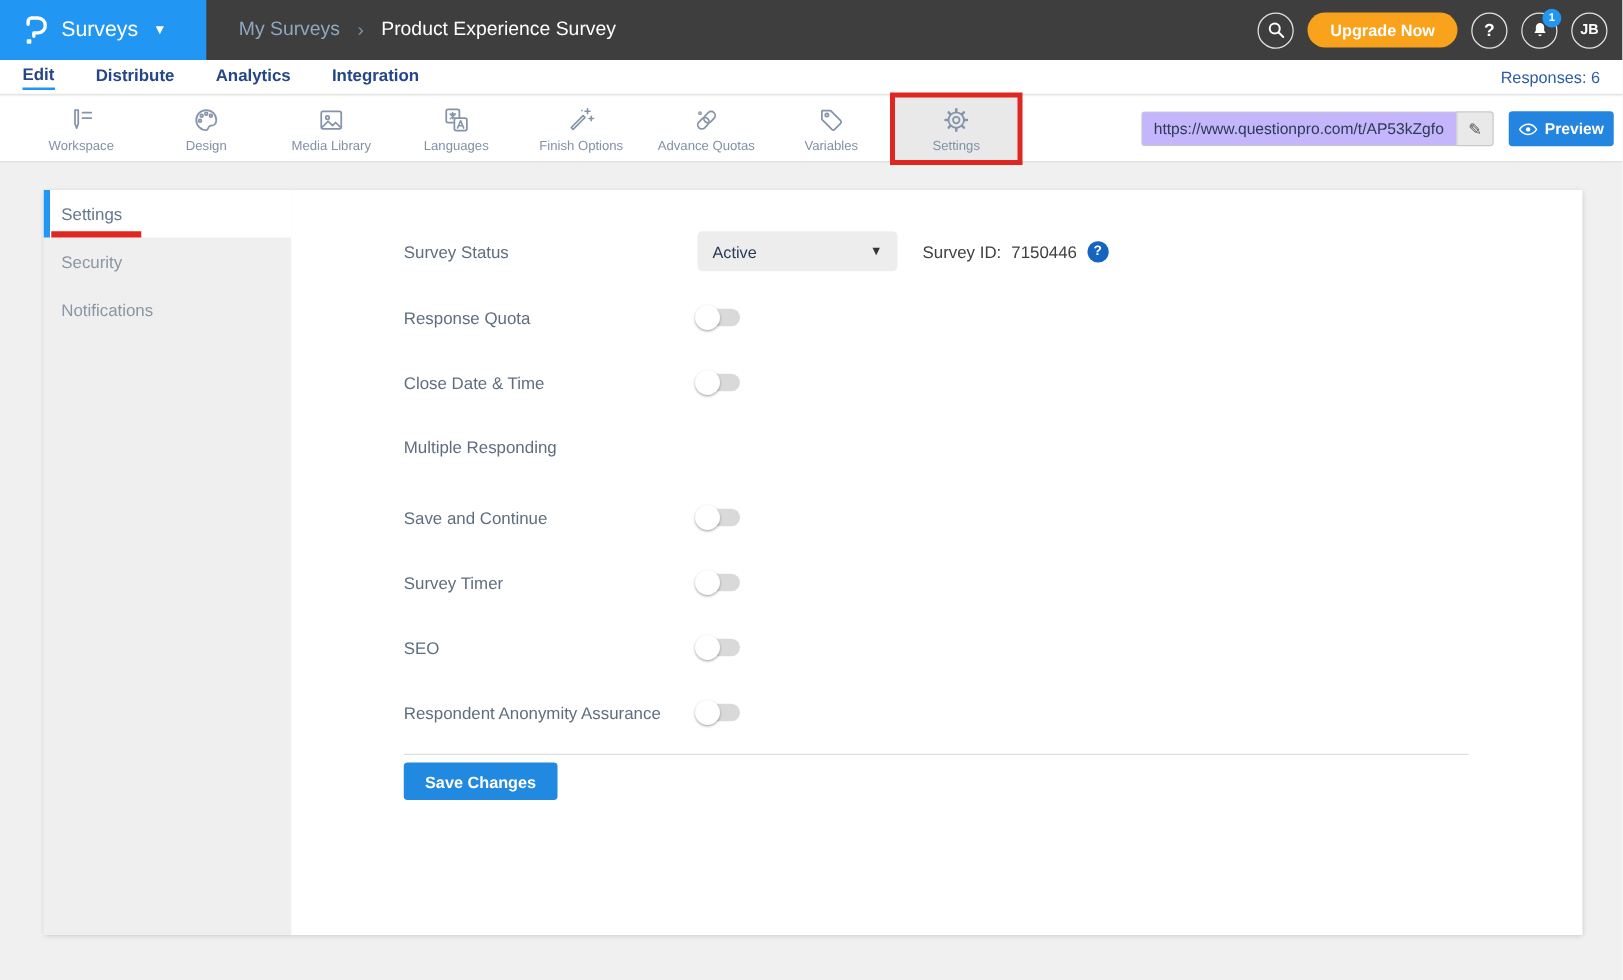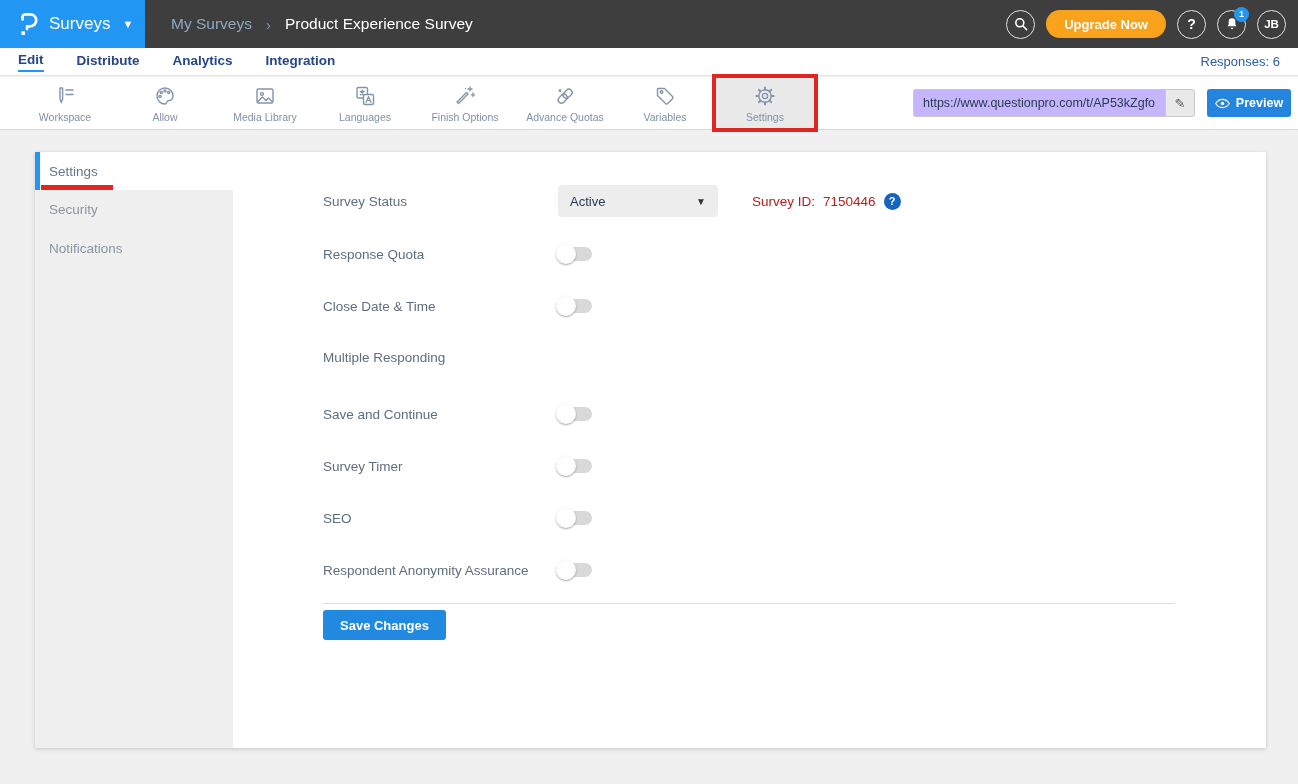--- a/index.html
+++ b/index.html
@@ -10,21 +10,21 @@
     position:relative;
     overflow:hidden;
     color:#5f6e7e;
   }
   
   .topbar {
     position:absolute; top:0; left:0; width:1298px; height:48px;
     background:#3e3e3e; display:flex; align-items:center;
   }
   .logo-block {
-    width:145px; height:48px; background:#2196f3; display:flex;
+    width:165px; height:48px; background:#2196f3; display:flex;
     align-items:center; padding-left:17px; gap:10px; cursor:pointer; flex:0 0 auto;
   }
   .logo-block .product-name { color:#fff; font-size:17px; }
   .logo-block .caret { color:#fff; font-size:11px; margin-left:2px; }
   .breadcrumb { display:flex; align-items:center; margin-left:26px; font-size:15.5px; }
   .breadcrumb .parent { color:#8fa8bf; cursor:pointer; }
   .breadcrumb .sep { color:#7d95ab; margin:0 14px; font-size:15px; }
   .breadcrumb .current { color:#ffffff; }
   .topbar-right { margin-left:auto; display:flex; align-items:center; gap:11px; padding-right:12px; }
   .circle-btn {
@@ -107,21 +107,21 @@
   .radio-block { margin-top:28px; display:flex; }
   .radio-rows { display:flex; flex-direction:column; gap:9px; }
   .radio-row { display:flex; align-items:center; height:24px; gap:11px; cursor:pointer; }
   .radio-row .radio-text { font-size:13.5px; color:#5f6e7e; }
   
   .dropdown {
     width:160px; height:32px; background:#ededee; border-radius:4px; display:flex;
     align-items:center; padding:0 12px; cursor:pointer; font-size:13px; color:#2b3a55;
   }
   .dropdown .dd-caret { margin-left:auto; font-size:10px; color:#333; }
-  .survey-id { display:flex; align-items:center; margin-left:34px; gap:8px; font-size:13.5px; color:#b91c1c; }
+  .survey-id { display:flex; align-items:center; margin-left:20px; gap:8px; font-size:13.5px; color:#404040; }
   .help-circle {
     width:17px; height:17px; border-radius:50%; background:#1565c0; color:#fff;
     font-size:11px; font-weight:bold; display:flex; align-items:center; justify-content:center;
     margin-left:8px; cursor:pointer;
   }
   
   .toggle { position:relative; width:34px; height:14px; background:#d9d9d9; border-radius:7px; cursor:pointer; }
   .toggle .knob {
     position:absolute; left:-2px; top:-3px; width:20px; height:20px; border-radius:50%;
     background:#fff; box-shadow:0 1px 2px rgba(0,0,0,0.35);
@@ -201,21 +201,21 @@
   </div>
 
   <div class="tool-item">
     <svg width="24" height="24" viewBox="0 0 24 24" class="icon-stroke">
       <path d="M12 4 a8 8 0 1 0 0 16 c2 0 1.2-2.2 2.5-3 1.6-1 5.5 0.5 5.5 -5 a8 8 0 0 0 -8 -8 z"></path>
       <circle cx="8.3" cy="8.5" r="1.1"></circle>
         <circle cx="12" cy="7" r="1.1"></circle>
         <circle cx="15.7" cy="8.5" r="1.1"></circle>
         <circle cx="7" cy="12.5" r="1.1"></circle>
     </svg>
-    <span class="tool-label">Allow</span>
+    <span class="tool-label">Design</span>
   </div>
 
   <div class="tool-item">
     <svg width="24" height="24" viewBox="0 0 24 24" class="icon-stroke">
       <rect x="4" y="5" width="16" height="14" rx="1.5"></rect>
       <circle cx="9" cy="10" r="1.4"></circle>
       <path d="M5 17.5 l4.5 -4.5 3.5 3.5 2.5 -2.5 3.5 3.5"></path>
     </svg>
     <span class="tool-label">Media Library</span>
   </div>

